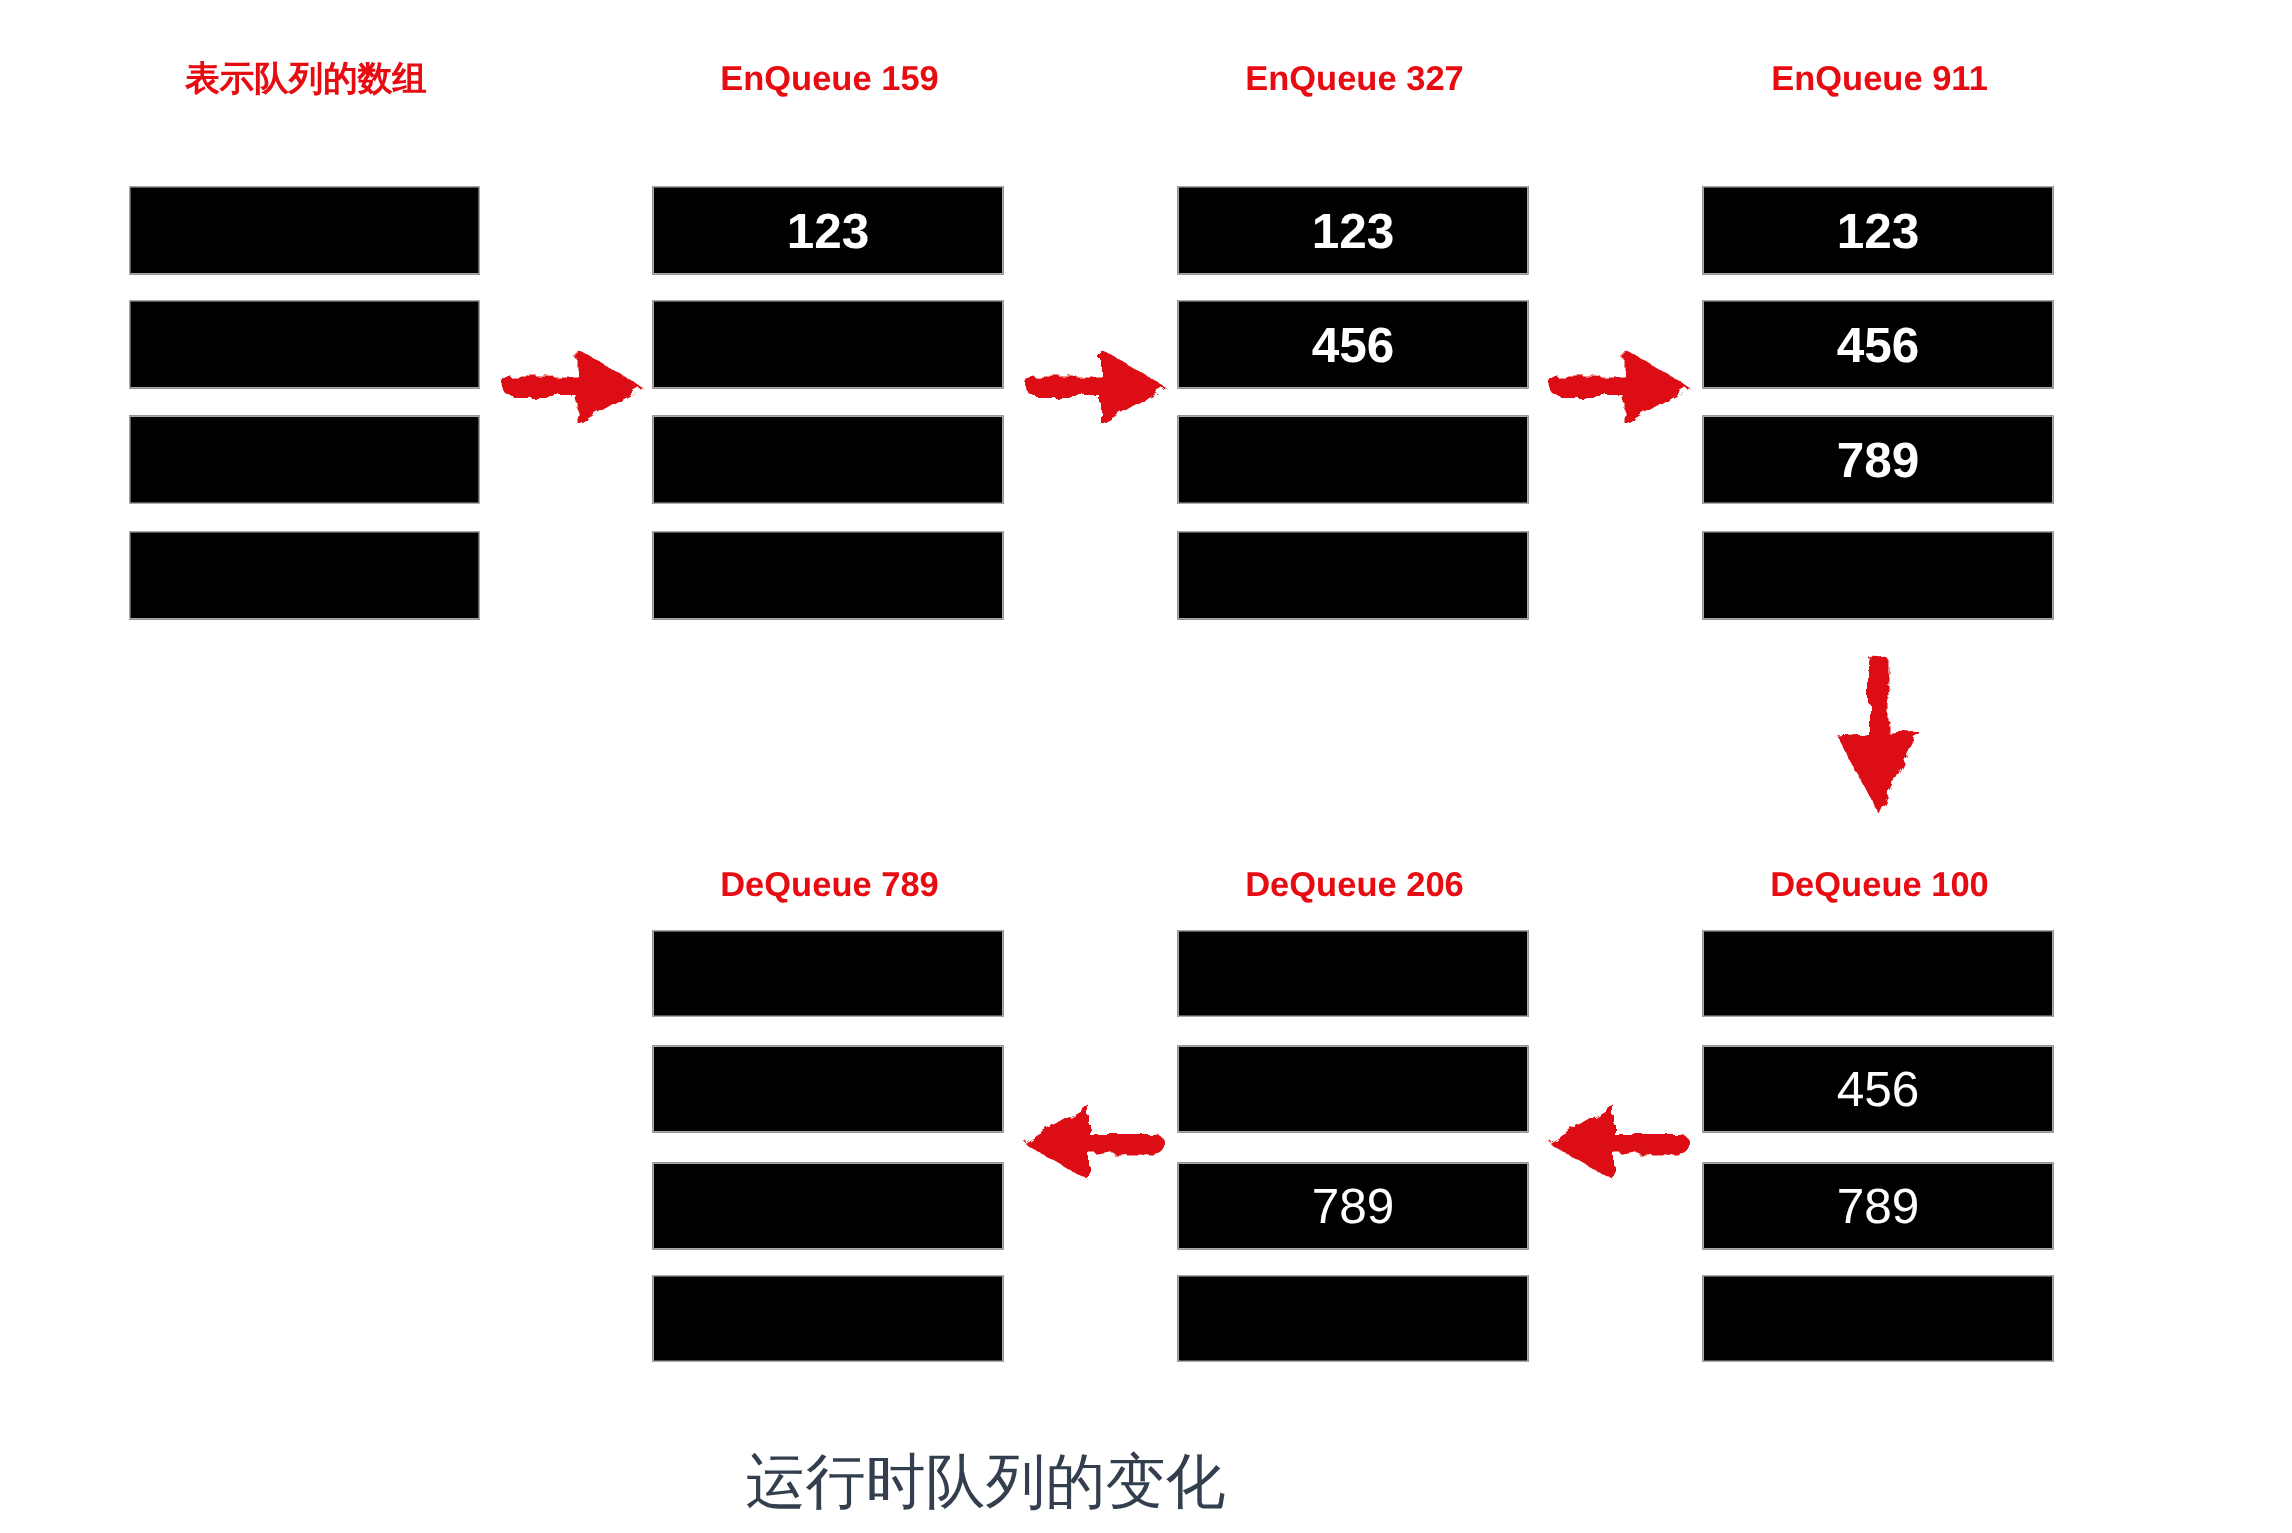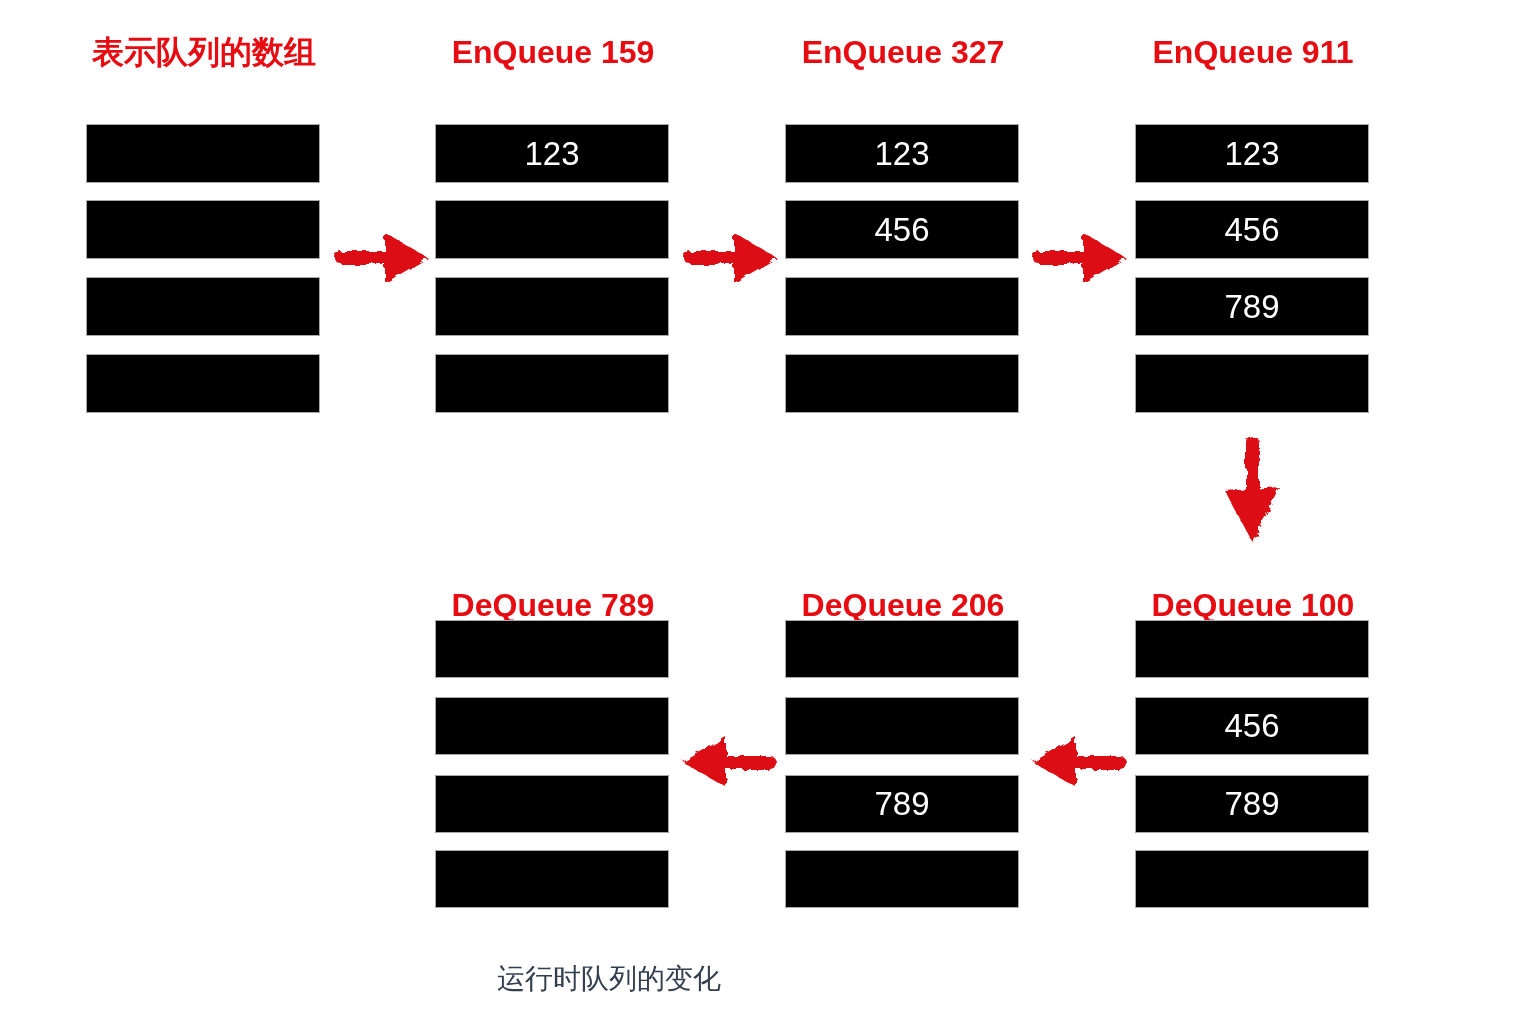--- a/index.html
+++ b/index.html
@@ -25,41 +25,41 @@
   .col-a { left: 86px; }
   .col-b { left: 435px; }
   .col-c { left: 785px; }
   .col-d { left: 1135px; }
 
   .col-title {
     position: absolute;
     left: 0;
     width: 236px;
     text-align: center;
-    font-size: 32px;
+    font-size: 23px;
     font-weight: bold;
     color: #e60c12;
     white-space: nowrap;
     line-height: 34px;
   }
   .top-title { top: 35px; }
-  .bottom-title { top: 588px; }
+  .bottom-title { top: 572px; }
 
   .bar {
     position: absolute;
     left: 0;
     width: 234px;
     background: #000000;
     border: 1px solid #a9a9a9;
     color: #ffffff;
     font-size: 33px;
     text-align: center;
     box-sizing: border-box;
   }
-  .top-bars .bar { height: 59px; line-height: 57px; }
+  .top-bars .bar { height: 59px; line-height: 57px; font-weight: bold; }
   .bottom-bars .bar { height: 58px; line-height: 56px; }
 
   .t-r1 { top: 124px; }
   .t-r2 { top: 200px; }
   .t-r3 { top: 277px; }
   .t-r4 { top: 354px; }
 
   .b-r1 { top: 620px; }
   .b-r2 { top: 697px; }
   .b-r3 { top: 775px; }
@@ -72,21 +72,21 @@
   .arrow-right-2 { left: 681px; top: 226px; }
   .arrow-right-3 { left: 1030px; top: 226px; }
   .arrow-down-1  { left: 1221px; top: 433px; }
   .arrow-left-1  { left: 1025px; top: 730px; }
   .arrow-left-2  { left: 675px;  top: 730px; }
 
   .caption {
     position: absolute;
     left: 497px;
     top: 960px;
-    font-size: 28px;
+    font-size: 40px;
     color: #333f4e;
     white-space: nowrap;
   }
   .svg-defs { position: absolute; width: 0; height: 0; }
 </style>
 </head>
 <body>
 
 <div class="canvas">
 

